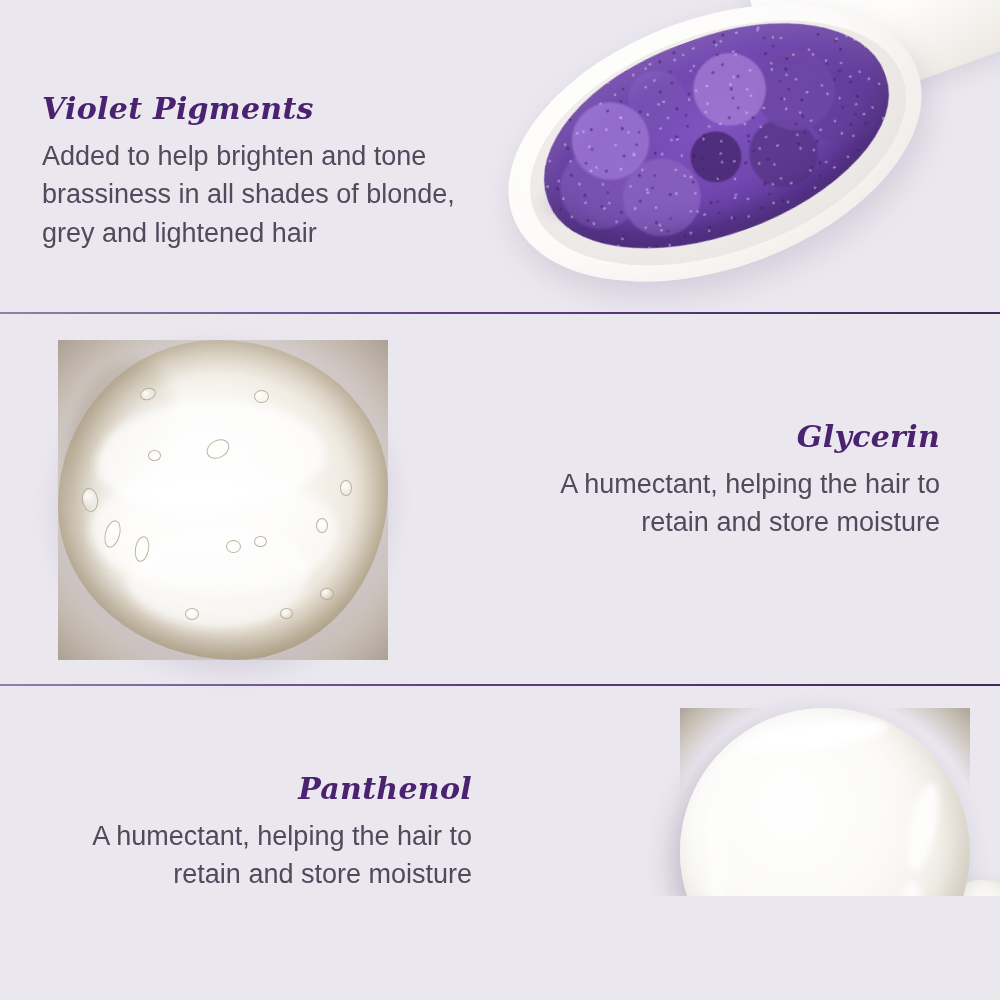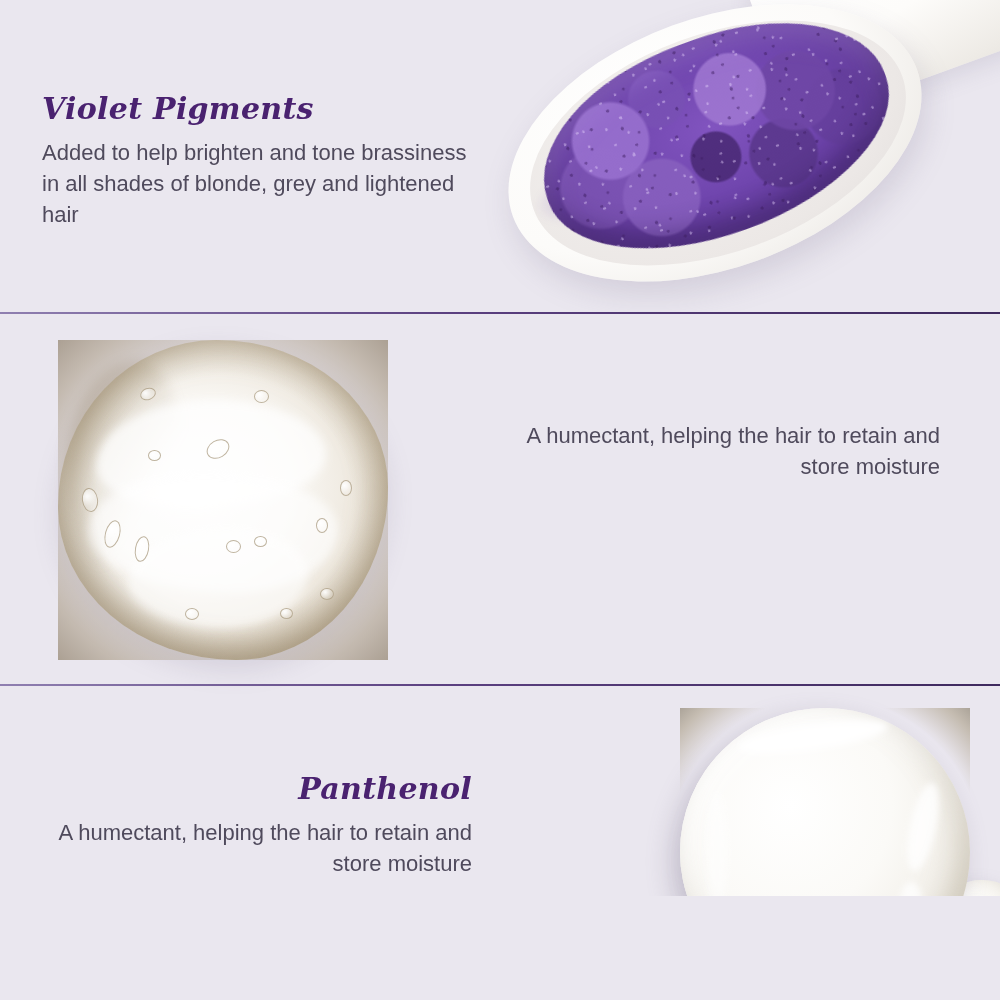--- a/index.html
+++ b/index.html
@@ -55,21 +55,21 @@
     color: #4a2270;
     font-size: 30px;
     letter-spacing: 0.3px;
     margin: 0 0 12px 0;
     line-height: 1.1;
   }
   .ingredient-desc {
     font-family: "Liberation Sans", sans-serif;
     font-weight: 300;
     color: #4f4a5c;
-    font-size: 22px;
+    font-size: 27px;
     line-height: 1.42;
     margin: 0;
   }
 
   #text-violet  { left: 42px;  top: 92px;  width: 440px; text-align: left; }
   #text-glycerin{ right: 60px; top: 420px; width: 450px; text-align: right; }
   #text-panthenol{ left: 42px; top: 772px; width: 430px; text-align: right; }
 
   
   #spoon-image {
@@ -342,20 +342,21 @@
     <div class="gel-bubble b8"></div>
     <div class="gel-bubble b9"></div>
     <div class="gel-bubble b10"></div>
     <div class="gel-bubble b11"></div>
     <div class="gel-bubble b12"></div>
     <div class="gel-bubble b13"></div>
     <div class="gel-bubble b14"></div>
   </div>
 
   <div class="text-block" id="text-glycerin">
+    <h2 class="ingredient-title">Glycerin</h2>
     <p class="ingredient-desc">A humectant, helping the hair to retain and store moisture</p>
   </div>
 
   <div class="divider" id="divider-2"></div>
 
   <section class="panel" id="panel-3">
   </section>
 
   <div id="droplet-image">
     <div class="droplet-shadow"></div>

